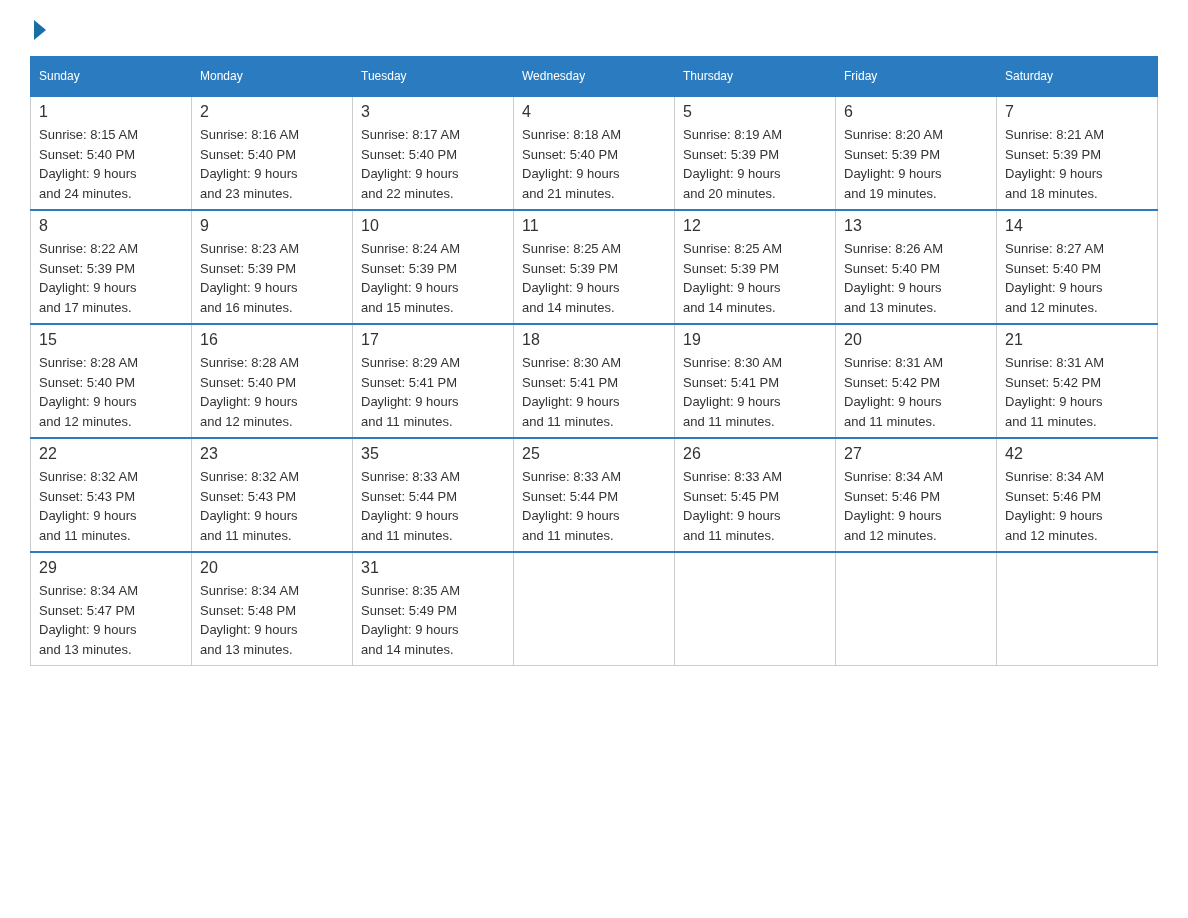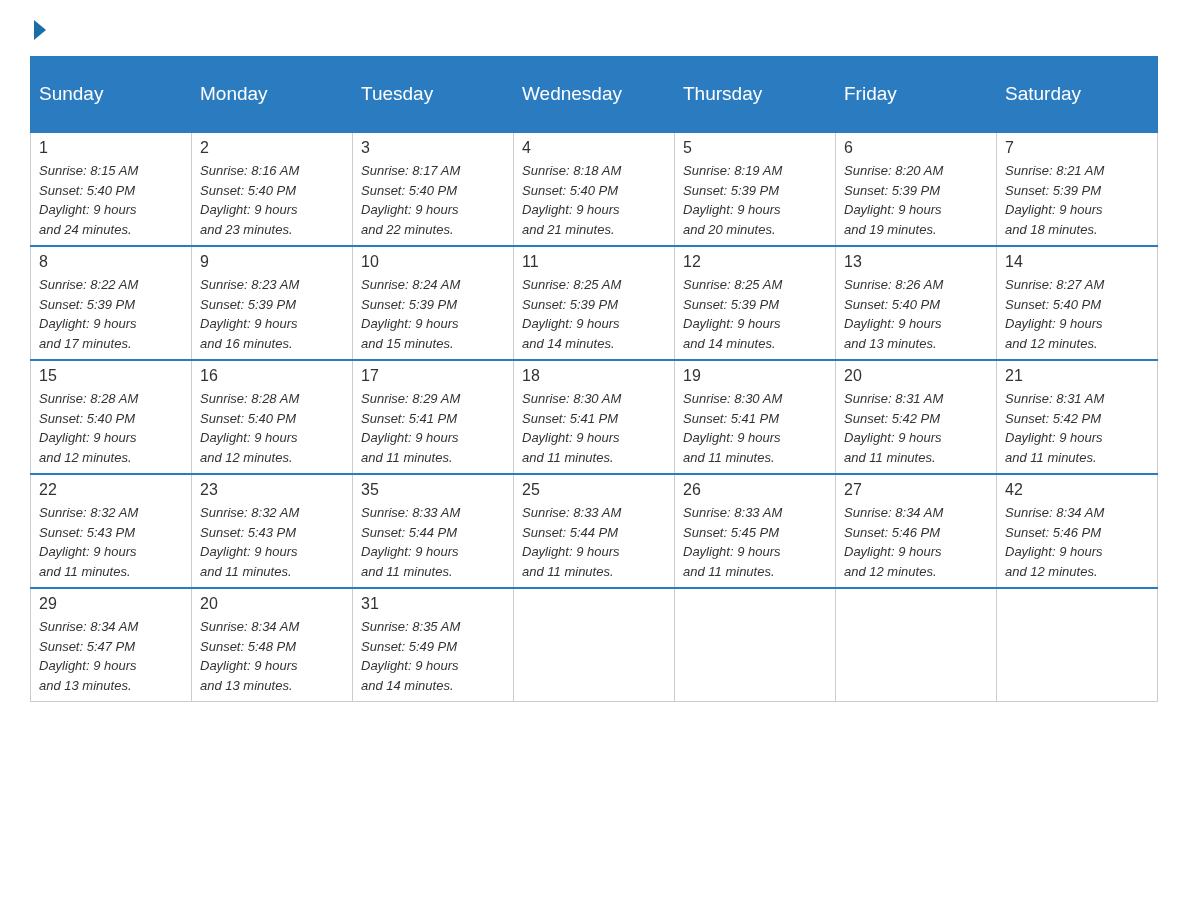--- a/index.html
+++ b/index.html
@@ -56,22 +56,22 @@
       color: #444;
       margin-top: 2px;
     }
     .calendar {
       width: 100%;
       border-collapse: collapse;
     }
     .calendar th {
       background-color: #2a7bbf;
       color: #fff;
-      padding: 26px 8px;
-      font-size: 19px;
+      padding: 12px 8px;
+      font-size: 12px;
       font-weight: normal;
       text-align: left;
       border: 1px solid #2a7bbf;
     }
     .calendar td {
       border: 1px solid #ccc;
       vertical-align: top;
       padding: 6px 8px;
       width: calc(100% / 7);
       min-height: 110px;
@@ -81,21 +81,20 @@
     }
     .calendar td .day-num {
       font-size: 16px;
       font-weight: normal;
       display: block;
       margin-bottom: 4px;
     }
     .calendar td .day-info {
       line-height: 1.5;
       font-size: 13px;
-      font-style: italic;
     }
     .calendar td.empty {
       background: #fff;
     }
     .calendar tr td {
       border-top: 2px solid #2a7bbf;
     }
     .calendar tbody tr:not(:first-child) td {
       border-top: 2px solid #2a7bbf;
     }

